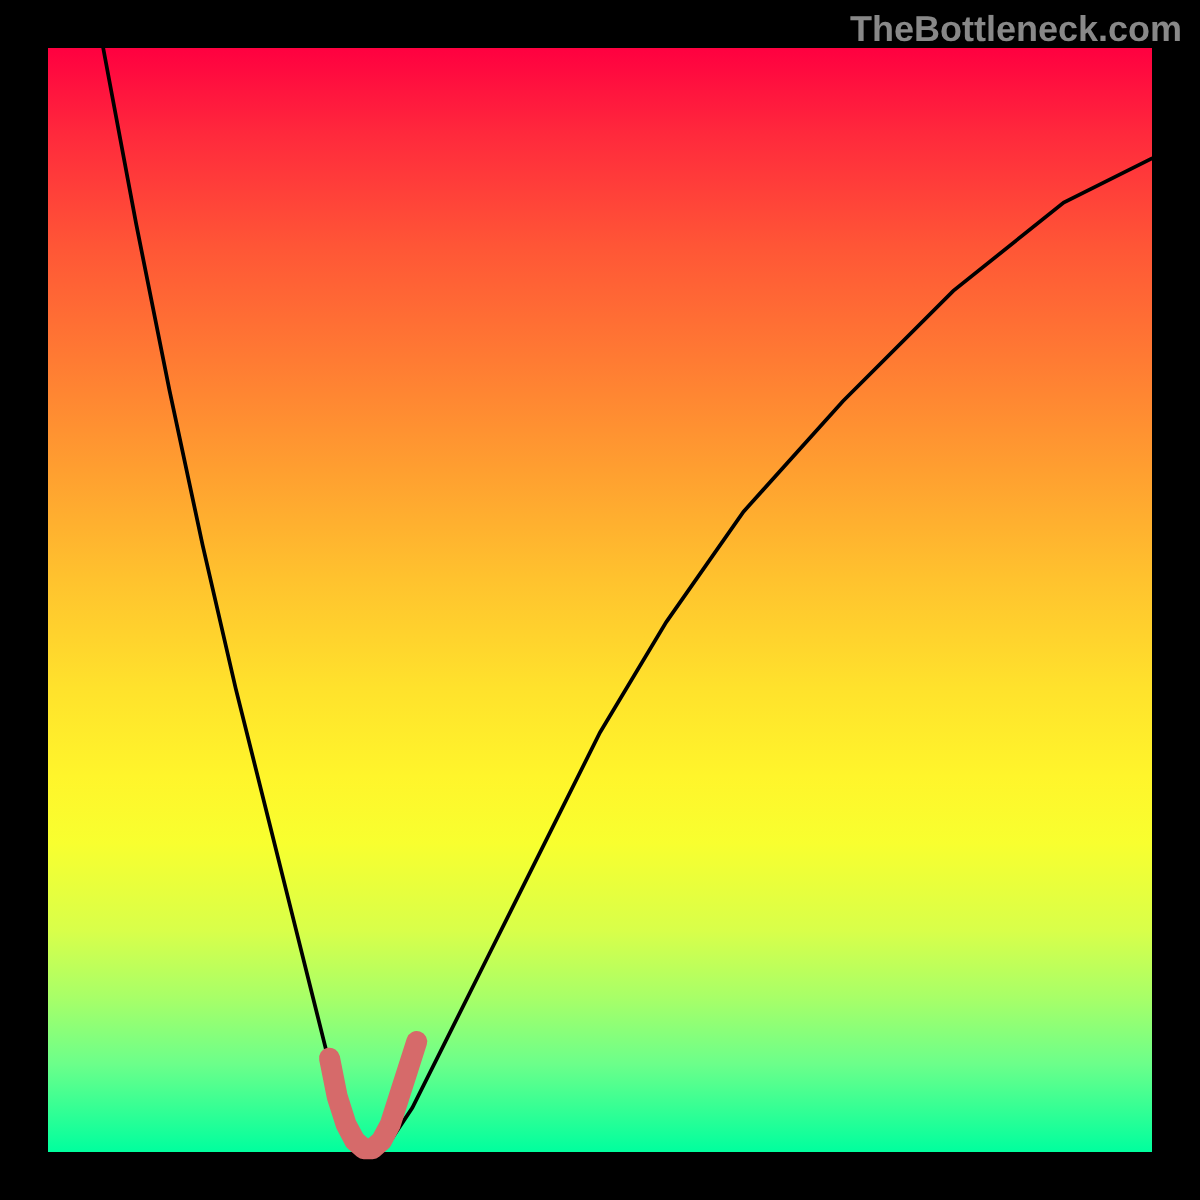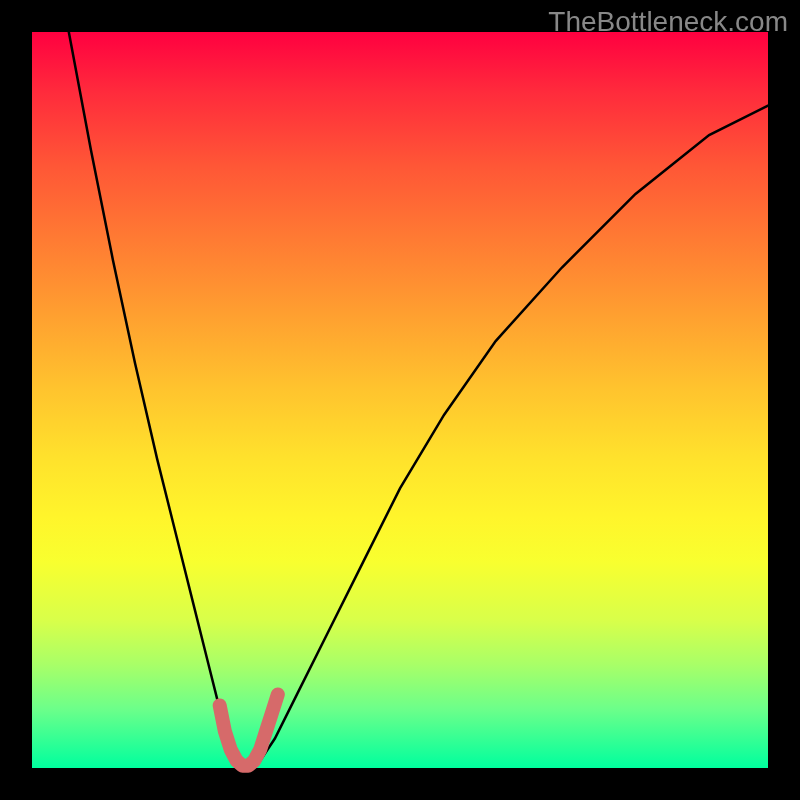--- a/index.html
+++ b/index.html
@@ -9,22 +9,23 @@
     height: 800px;
     background: #000;
     position: relative;
     font-family: Arial, sans-serif;
   }
   .watermark {
     position: absolute;
     top: 6px;
     right: 12px;
     color: #888;
-    font-size: 28px;
+    font-size: 24px;
     z-index: 10;
+    font-weight: bold;
   }
   .plot-area {
     position: absolute;
     top: 32px;
     left: 32px;
     width: 736px;
     height: 736px;
     background: linear-gradient(to bottom,
       #ff0040 0%,
       #ff2a3c 8%,

